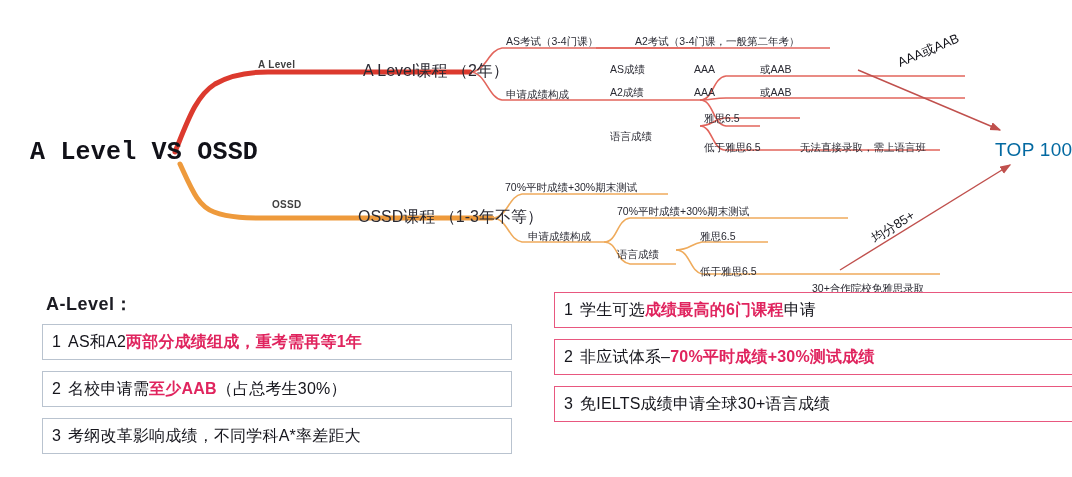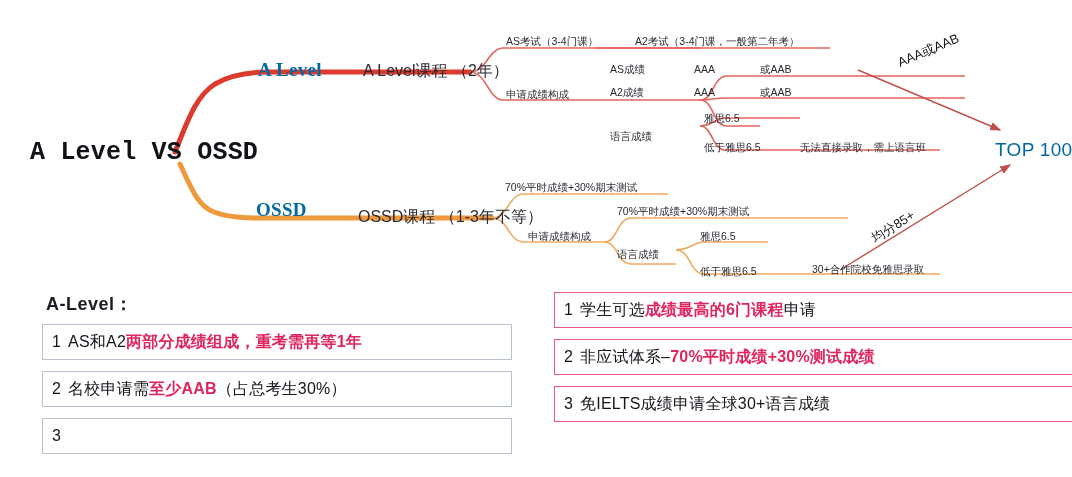--- a/index.html
+++ b/index.html
@@ -17,21 +17,21 @@
   .lbl{position:absolute;white-space:nowrap;line-height:1;}
 
   .center-title{
     left:30px;top:140px;
     font-size:25px;font-weight:bold;color:#111118;
     letter-spacing:.2px;
     font-family:Liberation Mono, monospace;
   }
 
   .branch-title{
-    font-size:19px;font-weight:bold;color:#0369a1;letter-spacing:.3px;font-family:Liberation Serif, serif;
+    font-size:10px;font-weight:bold;color:#404040;letter-spacing:.3px;
   }
 
   .node-t{font-size:16px;color:#2a2a33;}
   .node-s{font-size:10.5px;color:#2a2a33;}
 
   .top100{
     left:995px;top:140px;font-size:19px;color:#0369a1;font-weight:500;
     letter-spacing:.3px;
   }
 
@@ -127,30 +127,30 @@
 
     <div class="lbl node-s" style="left:610px;top:87px;">A2成绩</div>
     <div class="lbl node-s" style="left:694px;top:87px;">AAA</div>
     <div class="lbl node-s" style="left:760px;top:87px;">或AAB</div>
 
     <div class="lbl node-s" style="left:610px;top:131px;">语言成绩</div>
     <div class="lbl node-s" style="left:704px;top:113px;">雅思6.5</div>
     <div class="lbl node-s" style="left:704px;top:142px;">低于雅思6.5</div>
     <div class="lbl node-s" style="left:800px;top:142px;">无法直接录取，需上语言班</div>
 
-    <div class="lbl branch-title" style="left:256px;top:200px;">OSSD</div>
+    <div class="lbl branch-title" style="left:272px;top:200px;">OSSD</div>
     <div class="lbl node-t" style="left:358px;top:209px;">OSSD课程 （1-3年不等）</div>
 
     <div class="lbl node-s" style="left:505px;top:182px;">70%平时成绩+30%期末测试</div>
     <div class="lbl node-s" style="left:528px;top:231px;">申请成绩构成</div>
     <div class="lbl node-s" style="left:617px;top:206px;">70%平时成绩+30%期末测试</div>
     <div class="lbl node-s" style="left:617px;top:249px;">语言成绩</div>
     <div class="lbl node-s" style="left:700px;top:231px;">雅思6.5</div>
     <div class="lbl node-s" style="left:700px;top:266px;">低于雅思6.5</div>
-    <div class="lbl node-s" style="left:812px;top:264px;">30+合作院校免雅思录取</div>
+    <div class="lbl node-s" style="left:812px;top:283px;">30+合作院校免雅思录取</div>
 
     <div class="arrow-lbl a1">AAA或AAB</div>
     <div class="arrow-lbl a2">均分85+</div>
 
     <div class="lbl top100">TOP 100</div>
   </div>
 
   <div class="col left">
     <div class="col-head">A-Level：</div>
     <div>
@@ -160,20 +160,21 @@
           <span class="hl">两部分成绩组成，重考需再等1年</span>
         </div>
         <div class="row">
           <span class="num">2</span>
           <span class="plain">名校申请需</span>
           <span class="hl">至少AAB</span>
           <span class="plain">（占总考生30%）</span>
         </div>
         <div class="row">
           <span class="num">3</span>
+          <span class="plain">考纲改革影响成绩，不同学科A*率差距大</span>
         </div>
       </div>
   </div>
 
   <div class="col right">
     <div>
         <div class="row">
           <span class="num">1</span>
           <span class="plain">学生可选</span>
           <span class="hl">成绩最高的6门课程</span>

